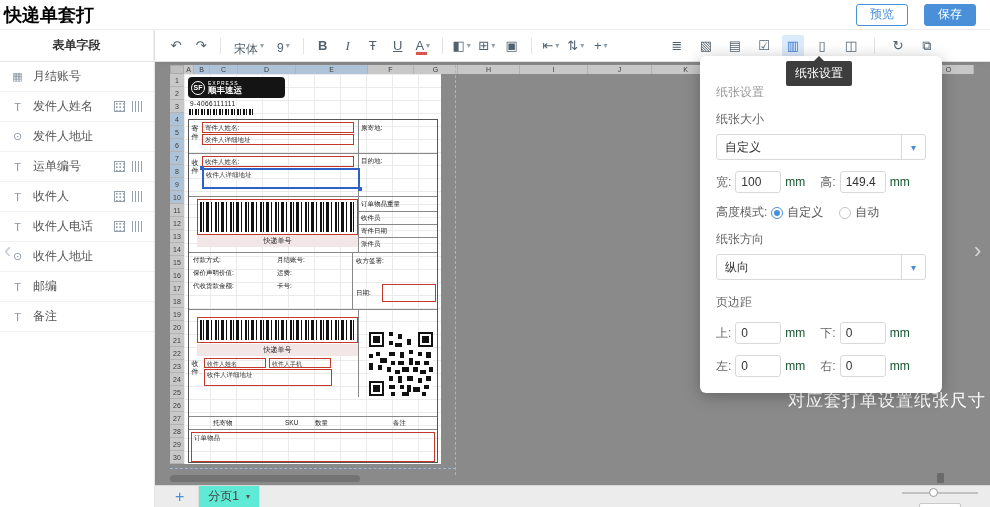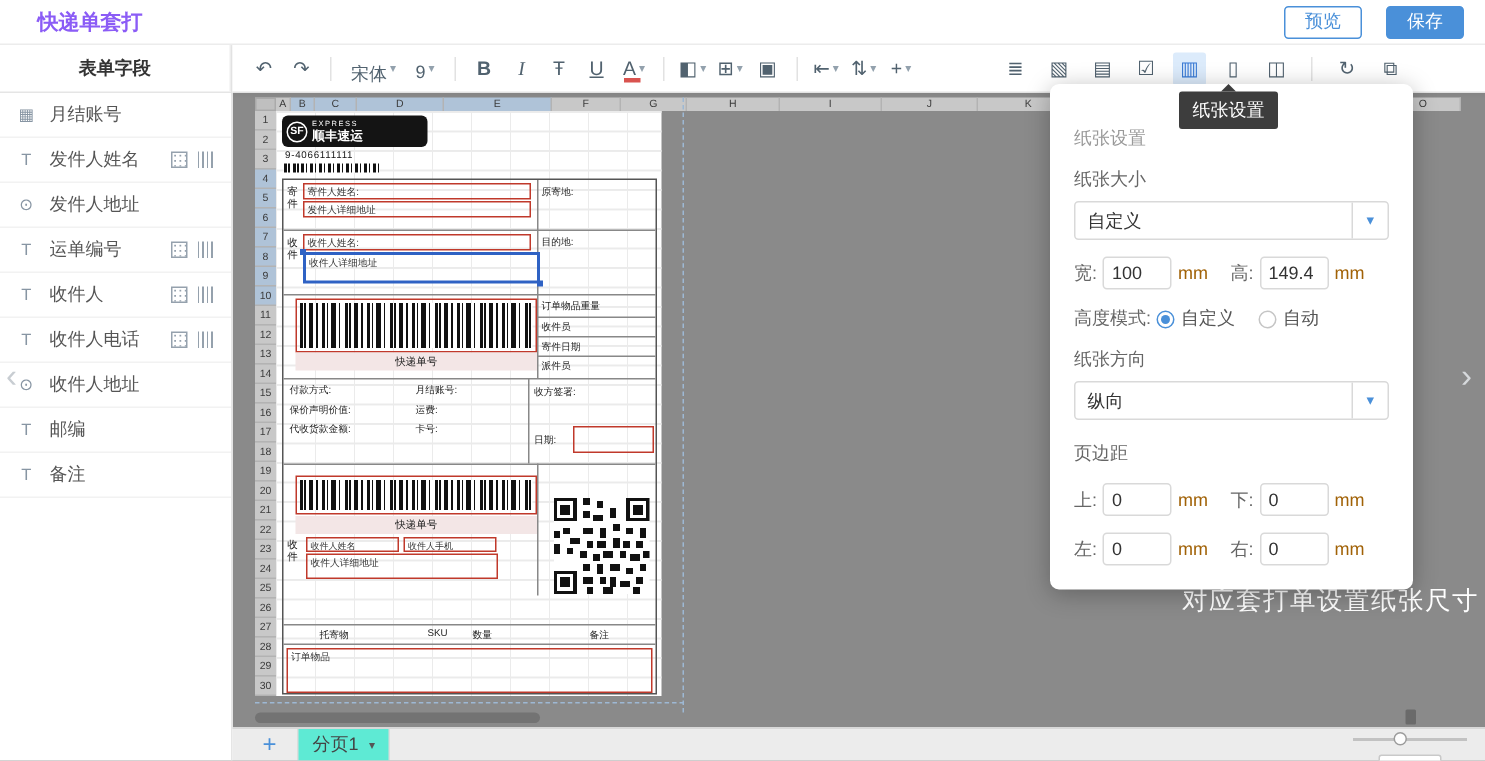--- a/index.html
+++ b/index.html
@@ -1,21 +1,21 @@
 <!DOCTYPE html>
 <html><head>
 <meta charset="utf-8">
 <style>
   * { box-sizing: border-box; margin: 0; padding: 0; }
   html,body { width:990px; height:507px; }
   body { font-family:"Liberation Sans","DejaVu Sans",sans-serif; background:#fff; position:relative; overflow:hidden; }
 
   
   .topbar { position:absolute; top:0; left:0; right:0; height:30px; background:#fff; border-bottom:1px solid #ececec; display:flex; align-items:center; z-index:30; }
-  .app-title { font-size:14px; font-weight:600; color:#8b5cf6; margin-left:25px; }
+  .app-title { font-size:18px; font-weight:600; color:#000000; margin-left:4px; }
   .topbar-buttons { margin-left:auto; margin-right:14px; display:flex; gap:16px; }
   .btn { height:22px; padding:0 13px; font-size:12px; border-radius:3px; display:flex; align-items:center; cursor:pointer; }
   .btn-preview { border:1px solid #4a90d9; color:#4a90d9; background:#fff; }
   .btn-save { background:#4a90d9; border:1px solid #4a90d9; color:#fff; }
 
   
   .sidebar { position:absolute; top:30px; left:0; width:155px; bottom:0; background:#fff; border-right:1px solid #e5e5e5; z-index:5; }
   .sidebar-tabs { height:32px; display:flex; border-bottom:1px solid #e5e5e5; }
   .sidebar-tab { flex:1; display:flex; align-items:center; justify-content:center; font-size:12px; color:#888; cursor:pointer; }
   .sidebar-tab.active { color:#333; font-weight:600; }
@@ -83,21 +83,21 @@
 
   
   .popup { position:absolute; left:700px; top:56px; width:242px; background:#fff; border-radius:6px; box-shadow:0 3px 16px rgba(0,0,0,.28); padding:28px 16px 16px; z-index:40; }
   .pp-title { font-size:12px; color:#999; margin-bottom:8px; }
   .pp-label { font-size:12px; color:#666; margin:10px 0 6px; }
   .pp-select { height:26px; border:1px solid #d9d9d9; border-radius:3px; display:flex; align-items:center; cursor:pointer; }
   .pp-select .val { flex:1; padding-left:8px; font-size:12px; color:#333; }
   .pp-select .caret-btn { width:24px; height:100%; border-left:1px solid #d9d9d9; display:flex; align-items:center; justify-content:center; color:#4a90d9; font-size:10px; }
   .pp-row { display:flex; align-items:center; margin-top:11px; font-size:12px; color:#666; gap:4px; flex-wrap:nowrap; }
   .pp-input { width:46px; height:22px; border:1px solid #d9d9d9; border-radius:3px; font-size:12px; color:#333; padding:0 5px; font-family:inherit; }
-  .pp-unit { color:#a16207; margin-right:7px; }
+  .pp-unit { color:#14532d; margin-right:7px; }
   .radio { width:12px; height:12px; border-radius:50%; border:1px solid #c5c5c5; display:inline-block; position:relative; background:#fff; flex:none; }
   .radio.checked { border-color:#4a90d9; }
   .radio.checked::after { content:""; position:absolute; inset:2px; background:#4a90d9; border-radius:50%; }
   .pp-opt { color:#555; }
 
   .tooltip { position:absolute; left:786px; top:61px; background:#3d3d3d; color:#fff; font-size:12px; padding:4px 9px; border-radius:2px; z-index:50; white-space:nowrap; }
   .tooltip::before { content:""; position:absolute; top:-5px; left:50%; margin-left:-5px; border-left:5px solid transparent; border-right:5px solid transparent; border-bottom:5px solid #3d3d3d; }
 
   .step-arrow { position:absolute; left:657px; top:281px; width:0; height:0; border-left:11px solid transparent; border-right:11px solid transparent; border-bottom:13px solid #fff; }
   .step-note { position:absolute; left:633px; top:297px; color:#fff; font-size:17px; line-height:1.65; letter-spacing:1px; }

